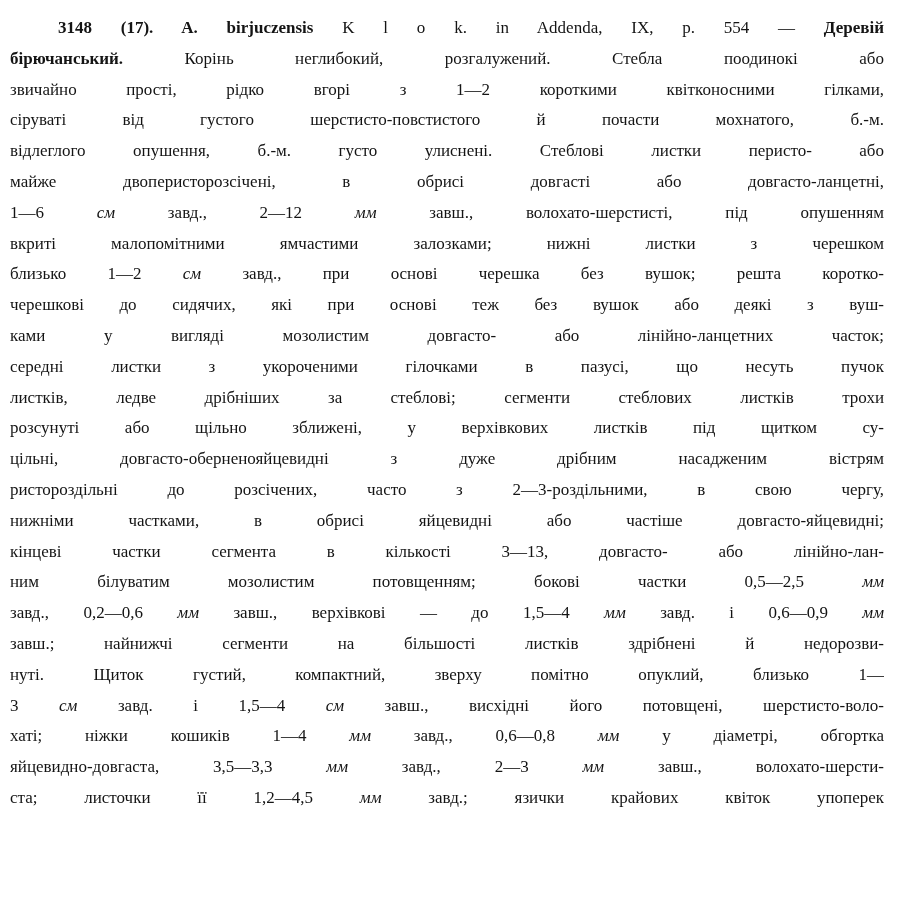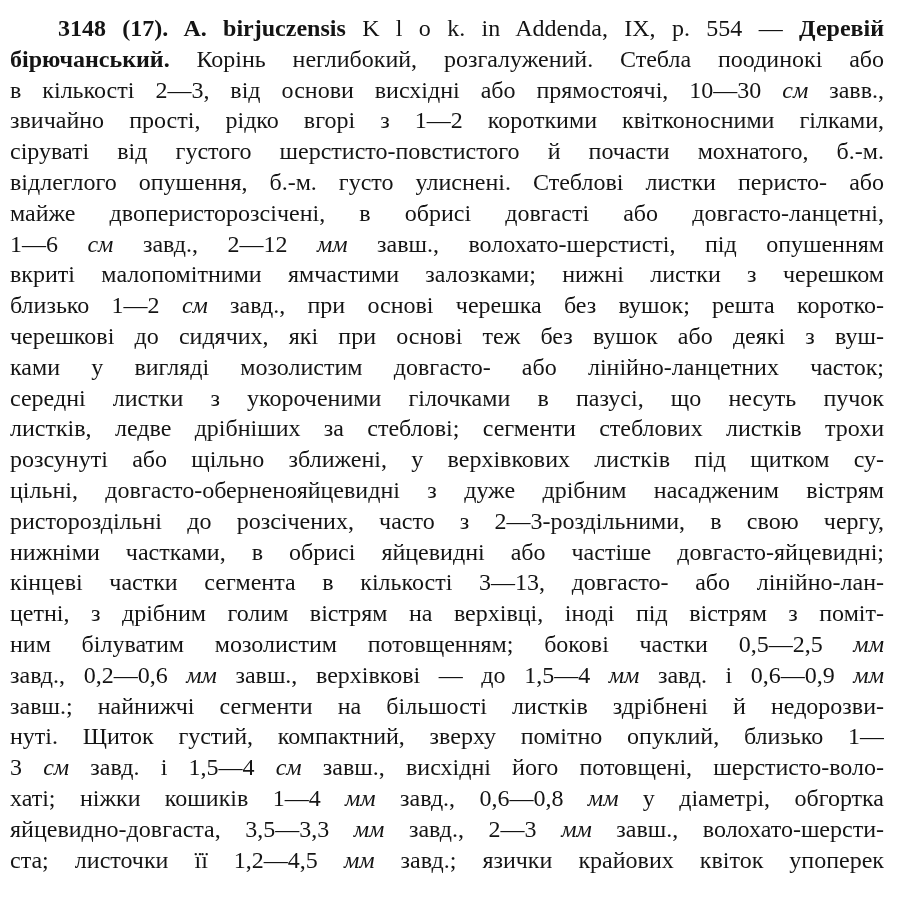--- a/index.html
+++ b/index.html
@@ -9,21 +9,21 @@
   }
   .page {
     width: 900px;
     height: 914px;
     box-sizing: border-box;
     background: #ffffff;
     color: #141414;
     padding: 13px 16px 0 10px;
     overflow: hidden;
     font-family: "Liberation Serif", "DejaVu Serif", serif;
-    font-size: 24px;
+    font-size: 17px;
     line-height: 30.8px;
   }
   .paragraph {
     width: 100%;
   }
   .line {
     text-align: justify;
     text-align-last: justify;
     height: 30.8px;
     overflow: hidden;
@@ -40,38 +40,36 @@
     font-style: italic;
   }
 </style>
 </head>
 <body>
 
 <div class="page">
   <div class="paragraph">
       <div class="line indent"><span class="b">3148 (17). </span><span class="b">A. birjuczensis</span><span> </span><span>K l o k.</span><span> in Addenda, IX, p. 554 — </span><span class="b">Деревій</span></div>
       <div class="line"><span class="b">бірючанський.</span><span> Корінь неглибокий, розгалужений. Стебла поодинокі або</span></div>
-      <div class="line"><span>в кількості 2—3, від основи висхідні або прямостоячі, 10—30 </span><span class="i">см</span><span> завв.,</span></div>
       <div class="line"><span>звичайно прості, рідко вгорі з 1—2 короткими квітконосними гілками,</span></div>
       <div class="line"><span>сіруваті від густого шерстисто-повстистого й почасти мохнатого, б.-м.</span></div>
       <div class="line"><span>відлеглого опушення, б.-м. густо улиснені. Стеблові листки перисто- або</span></div>
       <div class="line"><span>майже двоперисторозсічені, в обрисі довгасті або довгасто-ланцетні,</span></div>
       <div class="line"><span>1—6 </span><span class="i">см</span><span> завд., 2—12 </span><span class="i">мм</span><span> завш., волохато-шерстисті, під опушенням</span></div>
       <div class="line"><span>вкриті малопомітними ямчастими залозками; нижні листки з черешком</span></div>
       <div class="line"><span>близько 1—2 </span><span class="i">см</span><span> завд., при основі черешка без вушок; решта коротко-</span></div>
       <div class="line"><span>черешкові до сидячих, які при основі теж без вушок або деякі з вуш-</span></div>
       <div class="line"><span>ками у вигляді мозолистим довгасто- або лінійно-ланцетних часток;</span></div>
       <div class="line"><span>середні листки з укороченими гілочками в пазусі, що несуть пучок</span></div>
       <div class="line"><span>листків, ледве дрібніших за стеблові; сегменти стеблових листків трохи</span></div>
       <div class="line"><span>розсунуті або щільно зближені, у верхівкових листків під щитком су-</span></div>
       <div class="line"><span>цільні, довгасто-оберненояйцевидні з дуже дрібним насадженим вістрям</span></div>
       <div class="line"><span>ристороздільні до розсічених, часто з 2—3-роздільними, в свою чергу,</span></div>
       <div class="line"><span>нижніми частками, в обрисі яйцевидні або частіше довгасто-яйцевидні;</span></div>
       <div class="line"><span>кінцеві частки сегмента в кількості 3—13, довгасто- або лінійно-лан-</span></div>
-      <div class="line"><span>цетні, з дрібним голим вістрям на верхівці, іноді під вістрям з поміт-</span></div>
       <div class="line"><span>ним білуватим мозолистим потовщенням; бокові частки 0,5—2,5 </span><span class="i">мм</span></div>
       <div class="line"><span>завд., 0,2—0,6 </span><span class="i">мм</span><span> завш., верхівкові — до 1,5—4 </span><span class="i">мм</span><span> завд. і 0,6—0,9 </span><span class="i">мм</span></div>
       <div class="line"><span>завш.; найнижчі сегменти на більшості листків здрібнені й недорозви-</span></div>
       <div class="line"><span>нуті. Щиток густий, компактний, зверху помітно опуклий, близько 1—</span></div>
       <div class="line"><span>3 </span><span class="i">см</span><span> завд. і 1,5—4 </span><span class="i">см</span><span> завш., висхідні його потовщені, шерстисто-воло-</span></div>
       <div class="line"><span>хаті; ніжки кошиків 1—4 </span><span class="i">мм</span><span> завд., 0,6—0,8 </span><span class="i">мм</span><span> у діаметрі, обгортка</span></div>
       <div class="line"><span>яйцевидно-довгаста, 3,5—3,3 </span><span class="i">мм</span><span> завд., 2—3 </span><span class="i">мм</span><span> завш., волохато-шерсти-</span></div>
       <div class="line"><span>ста; листочки її 1,2—4,5 </span><span class="i">мм</span><span> завд.; язички крайових квіток упоперек</span></div>
     </div>
 </div>

